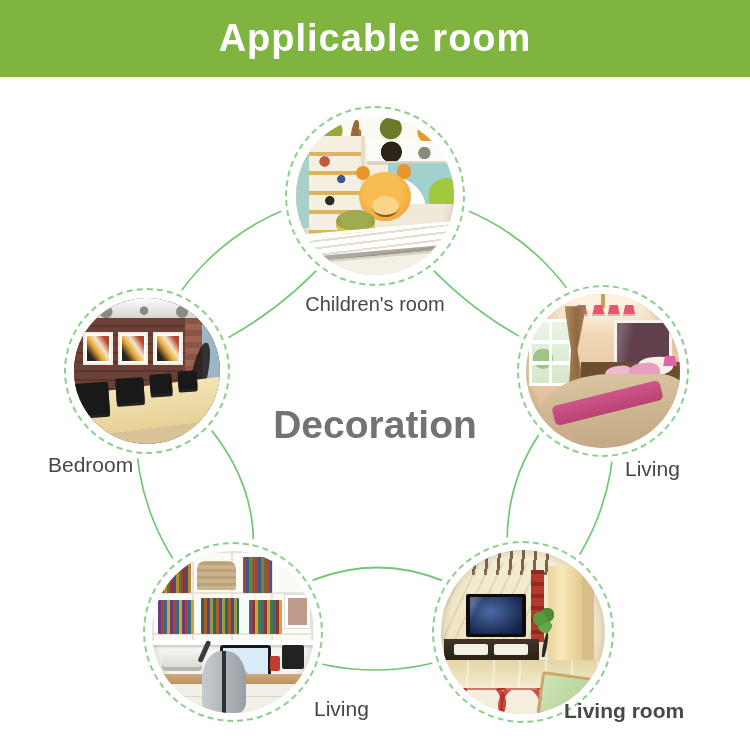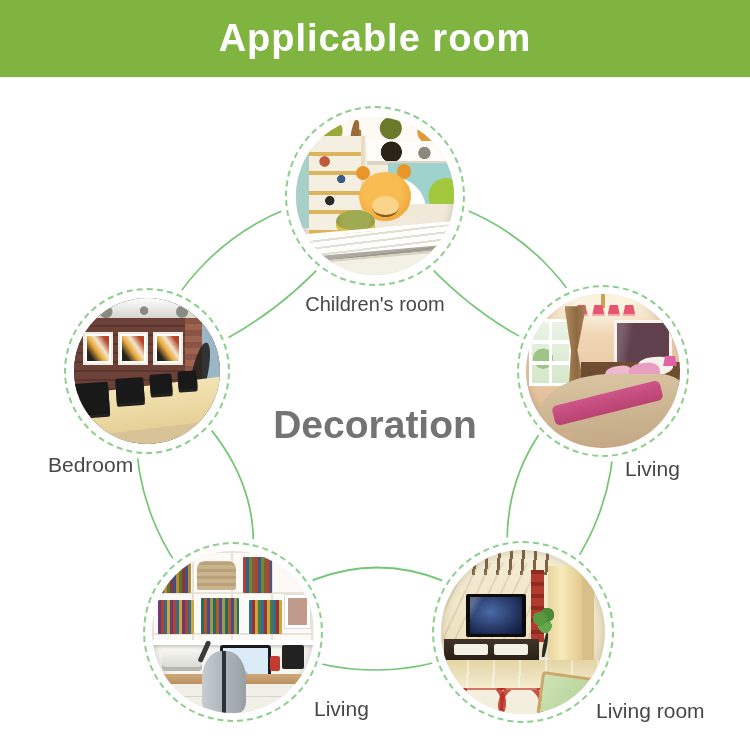--- a/index.html
+++ b/index.html
@@ -35,21 +35,21 @@
   .scene.study .photo{inset:14px;}
   .scene.living{left:427px;top:536px;width:192px;height:192px;}
   .scene.living .photo{inset:14px;}
 
   
   .lbl{position:absolute;color:#474747;font-size:21px;white-space:nowrap;}
   .lbl.child{left:375px;top:293px;transform:translateX(-50%);font-size:20px;}
   .lbl.office{left:48px;top:453px;}
   .lbl.bedroom{left:625px;top:457px;}
   .lbl.study{left:314px;top:697px;}
-  .lbl.living{left:596px;top:699px;}
+  .lbl.living{left:564px;top:699px;font-weight:bold;}
 
   
   
   .p-child{background:linear-gradient(180deg,#f8f4ea,#f1e9d8 60%,#efeadf);}
   .c-wall{left:0;top:0;right:0;height:16%;background:
      radial-gradient(circle at 22% 55%,#9aa83a 0 9%,transparent 10%),
      radial-gradient(circle at 60% 45%,#6a7a2a 0 11%,transparent 12%),
      radial-gradient(circle at 84% 60%,#e09a3a 0 8%,transparent 9%),#fcfaf3;}
   .c-branch{left:34%;top:2%;width:5%;height:26%;background:#9a6a38;border-radius:40%;
      transform:rotate(8deg);box-shadow:4px 8px 0 -1px #a87a42;}

